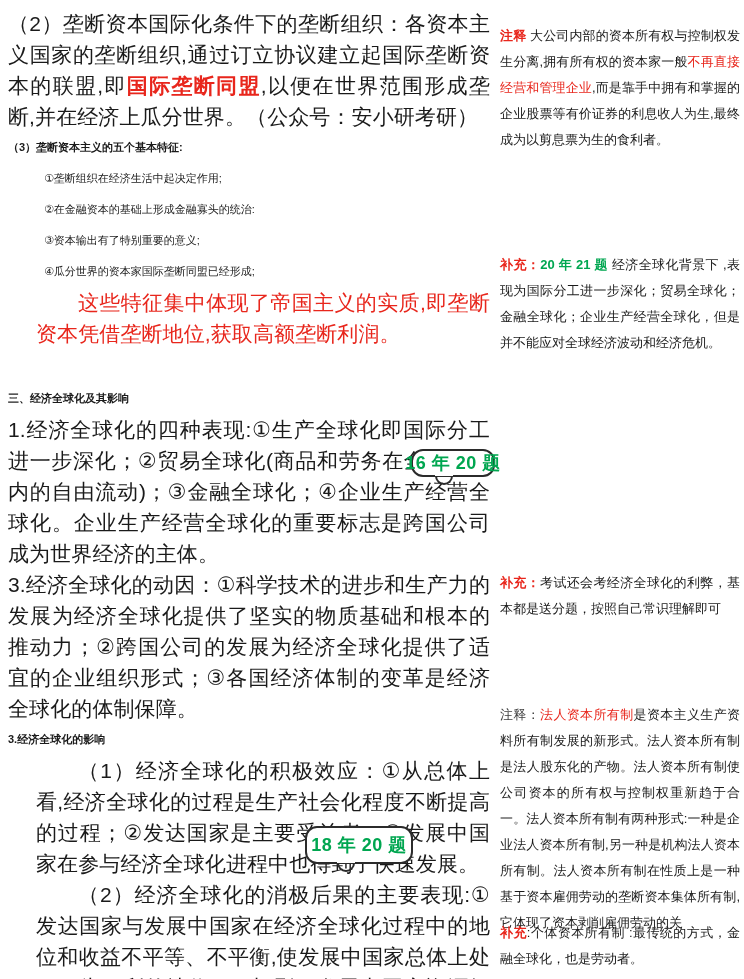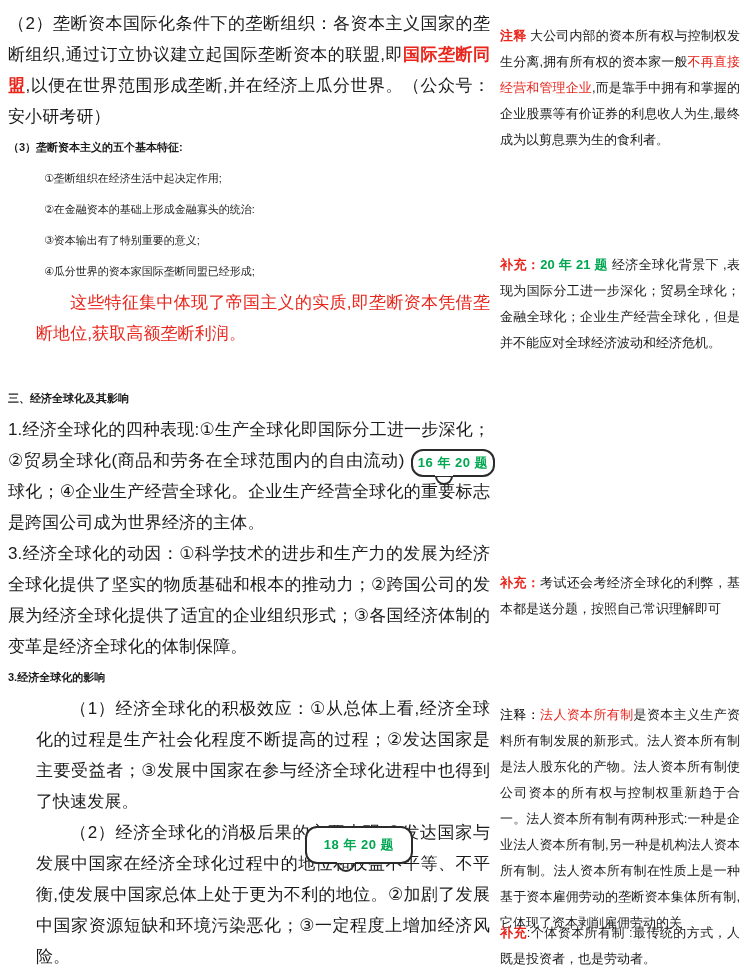--- a/index.html
+++ b/index.html
@@ -26,21 +26,21 @@
   .main-col {
     position: absolute;
     left: 0;
     top: 0;
     width: 496px;
     height: 979px;
     padding: 8px 6px 0 8px;
     box-sizing: border-box;
   }
   .p {
-    font-size: 17px;
+    font-size: 21px;
     line-height: 31px;
     letter-spacing: 0.1px;
     margin: 0;
     text-align: justify;
     text-justify: inter-ideograph;
   }
   .indent { text-indent: 2em; margin-left: 28px; }
   .item {
     font-size: 11px;
     line-height: 31px;
@@ -78,35 +78,35 @@
     position: absolute;
     left: 0;
     width: 240px;
     font-size: 13px;
     line-height: 26px;
     color: #1a1a1a;
     text-align: justify;
     text-justify: inter-ideograph;
   }
   .note-label-red { color: #e8261c; font-weight: bold; }
-  .note-label-plain { color: #000000; }
+  .note-label-plain { color: #404040; }
 
   
   .bubble {
     position: absolute;
     border: 2px solid #2b2b2b;
     border-radius: 12px;
     background: #ffffff;
     display: flex;
     align-items: center;
     justify-content: center;
     box-sizing: border-box;
   }
   .bubble .btxt {
-    font-size: 13px;
+    font-size: 18px;
     font-weight: bold;
     color: #00a650;
     letter-spacing: 0.5px;
     white-space: nowrap;
   }
   .bubble .tail,
   .bubble .tail-fill {
     position: absolute;
     width: 18px;
     height: 10px;
@@ -195,21 +195,21 @@
 
     <div class="note" id="note-3" style="top: 570px;">
       <span class="note-label-red">补充：</span><span>考试还会考经济全球化的利弊，基本都是送分题，按照自己常识理解即可</span>
     </div>
 
     <div class="note" id="note-4" style="top: 702px;">
       <span class="note-label-plain">注释：</span><span class="red">法人资本所有制</span><span>是资本主义生产资料所有制发展的新形式。法人资本所有制是法人股东化的产物。法人资本所有制使公司资本的所有权与控制权重新趋于合一。法人资本所有制有两种形式:一种是企业法人资本所有制,另一种是机构法人资本所有制。法人资本所有制在性质上是一种基于资本雇佣劳动的垄断资本集体所有制,它体现了资本剥削雇佣劳动的关</span>
     </div>
 
     <div class="note" id="note-5" style="top: 920px;">
-      <span class="note-label-red">补充</span><span>:个体资本所有制 :最传统的方式，人既是投资者，也是劳动者。</span>
+      <span class="note-label-red">补充</span><span>:个体资本所有制 :最传统的方式，金融全球化，也是劳动者。</span>
     </div>
 
   </div>
 
   <div class="bubble" id="bubble-16">
     <span class="btxt">16 年 20 题</span>
     <span class="tail"></span>
     <span class="tail-cap"></span>
   </div>
 

